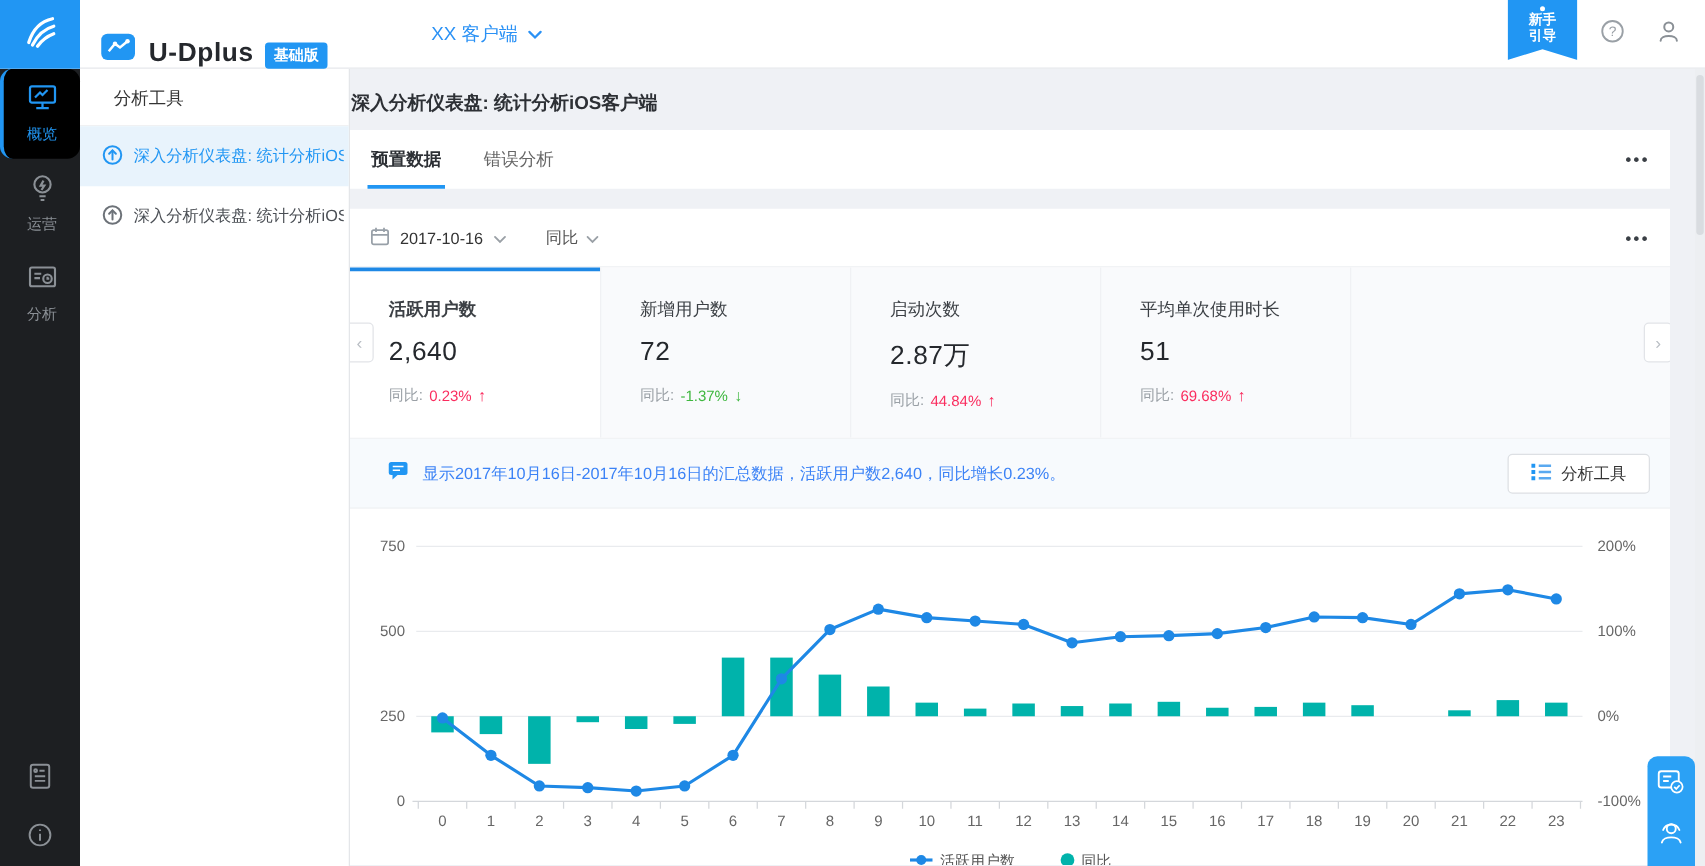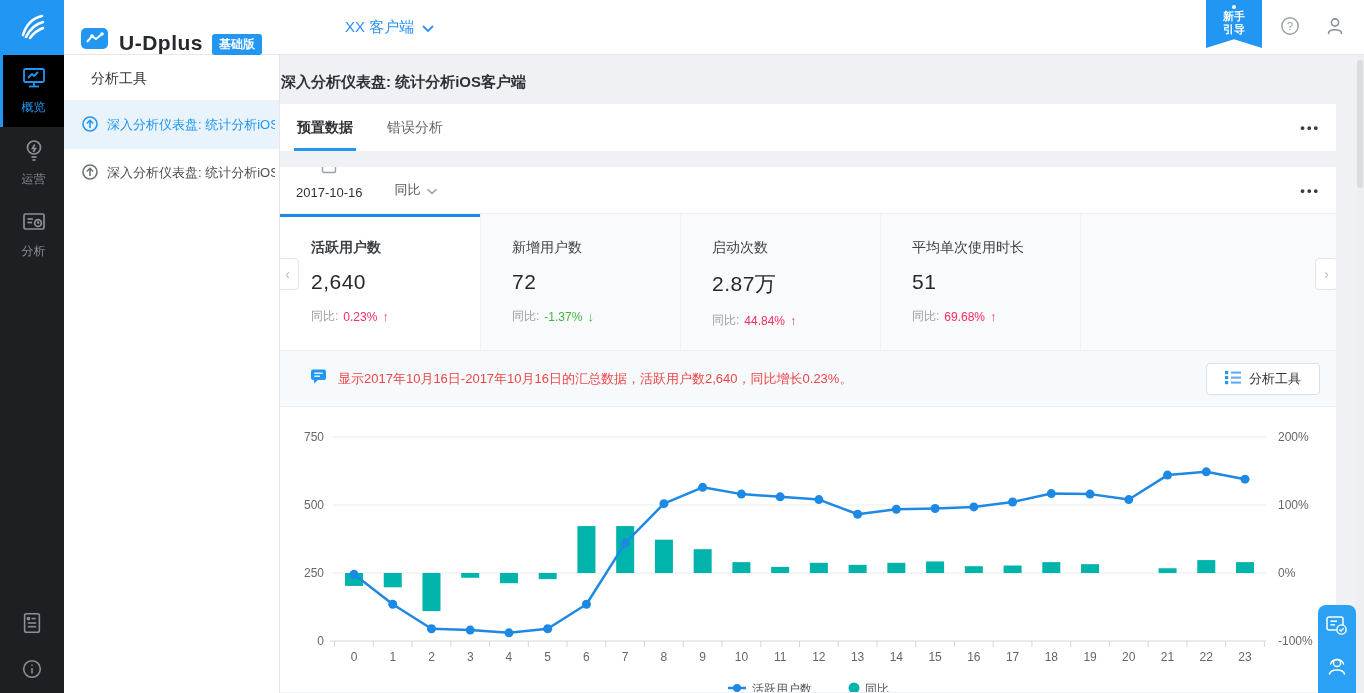--- a/index.html
+++ b/index.html
@@ -13,21 +13,21 @@
   .brand-name { font-size:21px; font-weight:700; color:#25282d; letter-spacing:.5px; }
   .brand-badge { background:#2196f3; color:#fff; font-size:12px; padding:2px 7px; border-radius:3px; font-weight:700; }
   .app-selector { position:absolute; left:345px; top:0; height:55px; display:flex; align-items:center; gap:8px; color:#2a91f5; font-size:15px; cursor:pointer; }
   .header-right { position:absolute; right:18px; top:0; height:55px; display:flex; align-items:center; gap:24px; }
   .guide-ribbon { position:absolute; right:102px; top:0; width:56px; height:48px; background:#2196f3; clip-path:polygon(0 0,100% 0,100% 100%,50% 82%,0 100%); display:flex; flex-direction:column; align-items:center; cursor:pointer; }
   .guide-dot { width:4px; height:4px; border-radius:50%; background:#fff; margin-top:5px; }
   .guide-txt { color:#fff; font-size:11px; font-weight:700; line-height:13px; margin-top:1px; text-align:center; }
 
   
   .rail { position:absolute; left:0; top:55px; bottom:0; width:64px; background:#1d1f22; z-index:20; }
-  .rail-item { height:72px; display:flex; flex-direction:column; align-items:center; justify-content:center; gap:6px; color:#8b9096; font-size:12px; cursor:pointer; border-left:3px solid transparent; }
+  .rail-item { height:72px; display:flex; flex-direction:column; align-items:center; justify-content:center; gap:6px; color:#8b9096; font-size:12px; cursor:pointer; border-left:3px solid transparent;border-radius:10px; }
   .rail-item.active { background:#000; color:#2196f3; border-left-color:#2196f3; }
   .rail-bottom { position:absolute; bottom:8px; left:0; width:64px; display:flex; flex-direction:column; align-items:center; gap:18px; }
 
   
   .sidebar { position:absolute; left:64px; top:55px; bottom:0; width:216px; background:#fff; border-right:1px solid #e4e6e9; z-index:10; }
   .sidebar-title { height:46px; line-height:46px; padding-left:27px; font-size:14px; color:#333; border-bottom:1px solid #f0f1f3; }
   .side-item { height:48px; display:flex; align-items:center; gap:8px; padding-left:17px; font-size:13px; color:#4a4e54; cursor:pointer; }
   .side-item .lbl { white-space:nowrap; overflow:hidden; width:168px; }
   .side-item.active { background:#e8f3fc; color:#2196f3; }
 
@@ -36,39 +36,39 @@
   .page-title { margin:18px 0 12px 1px; font-size:15px; font-weight:700; color:#2d3035; }
   .card { background:#fff; width:1056px; }
   .tabs-card { height:47px; display:flex; align-items:center; position:relative; padding-left:16px; }
   .tab { font-size:14px; color:#666; height:47px; line-height:47px; padding:0 1px; margin-right:32px; cursor:pointer; position:relative; }
   .tab.active { color:#2d3035; font-weight:700; }
   .tab.active::after { content:""; position:absolute; left:-2px; right:-2px; bottom:0; height:3px; background:#2196f3; }
   .more-btn { position:absolute; right:16px; top:0; height:47px; display:flex; align-items:center; color:#3a3f45; font-size:13px; font-weight:700; letter-spacing:2px; cursor:pointer; }
 
   .dash-card { margin-top:16px; height:525px; display:flex; flex-direction:column; overflow:hidden; }
   .filter-row { height:47px; display:flex; align-items:center; padding-left:16px; border-bottom:1px solid #edeff2; position:relative; }
-  .date-picker { display:flex; align-items:center; gap:8px; font-size:13px; color:#333; cursor:pointer;flex-direction:column; }
+  .date-picker { display:flex; align-items:center; gap:8px; font-size:13px; color:#333; cursor:pointer; }
   .compare-picker { display:flex; align-items:center; gap:6px; font-size:13px; color:#555; margin-left:32px; cursor:pointer; }
 
   .stats-strip { height:137px; display:flex; position:relative; border-bottom:1px solid #edeff2; }
   .stat-card { width:200px; padding:25px 0 0 31px; background:#f9fafc; border-left:1px solid #f0f1f4; cursor:pointer; }
   .stat-card:first-child { border-left:none; }
   .stat-card.active { background:#fff; border-top:3px solid #1e88e5; padding-top:22px; }
   .stat-filler { flex:1; background:#f9fafc; border-left:1px solid #f0f1f4; }
   .stat-label { font-size:14px; color:#3c4045; }
   .stat-card.active .stat-label { font-weight:700; }
   .stat-value { font-size:21px; color:#25282d; margin-top:13px; letter-spacing:.5px; }
   .stat-compare { margin-top:14px; font-size:12px; color:#9aa0a6; display:flex; align-items:center; gap:5px; }
   .chg.up { color:#fa2c5e; } .arrow.up { color:#fa2c5e; font-size:13px; }
   .chg.down { color:#3fb73f; } .arrow.down { color:#3fb73f; font-size:13px; }
   .nav-arrow { position:absolute; width:23px; height:32px; top:44px; background:#fff; border:1px solid #e2e4e8; border-radius:4px; color:#b9bec4; font-size:14px; display:flex; align-items:center; justify-content:center; cursor:pointer; }
   .nav-arrow.left { left:-4px; } .nav-arrow.right { right:-2px; }
 
   .info-row { height:56px; background:#f7fafd; display:flex; align-items:center; padding:0 16px 0 30px; border-bottom:1px solid #edeff2; }
-  .info-text { font-size:13px; color:#ef4444; margin-left:10px; }
+  .info-text { font-size:13px; color:#3b82f6; margin-left:10px; }
   .tool-btn { margin-left:auto; height:32px; background:#fff; border:1px solid #dde0e4; border-radius:4px; display:flex; align-items:center; gap:8px; padding:0 18px; font-size:13px; color:#333; cursor:pointer; }
 
   .chart-wrap { flex:1; position:relative; background:#fff; }
   .chart-wrap svg { position:absolute; left:0; top:0; }
   .tick { font-size:12px; fill:#666; font-family:"Liberation Sans",sans-serif; }
   .leg { font-size:12px; fill:#555; font-family:"Liberation Sans",sans-serif; }
 
   
   .scrollbar { position:absolute; right:0; top:55px; bottom:0; width:8px; background:#edeff2; z-index:25; }
   .scroll-thumb { position:absolute; top:5px; left:1px; width:6px; height:128px; border-radius:3px; background:#d9dce0; }

